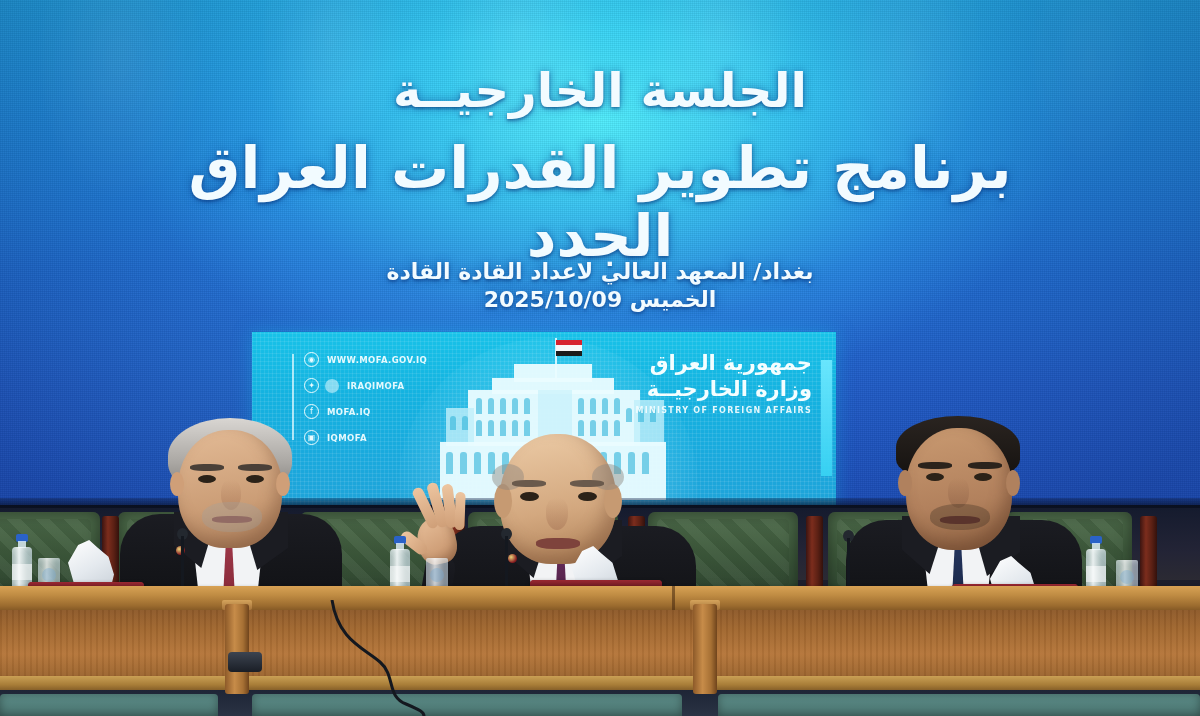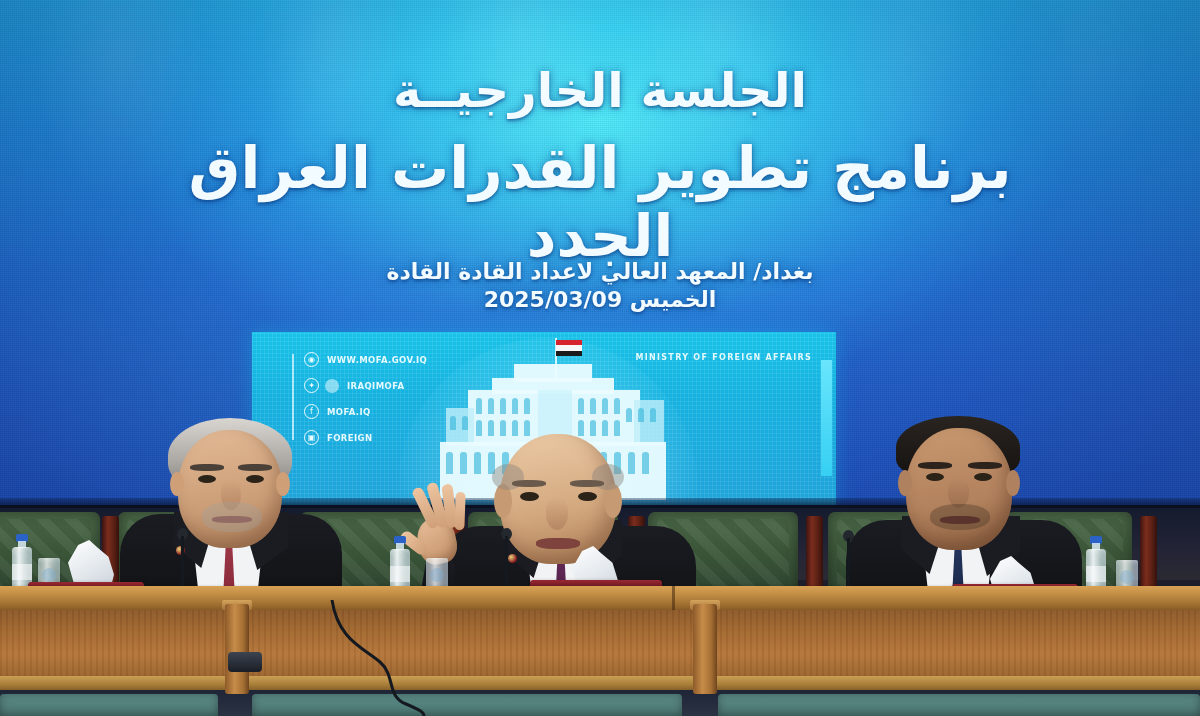--- a/index.html
+++ b/index.html
@@ -271,21 +271,21 @@
   <div class="screen">
     <div class="screen-mottle"></div>
     <div class="screen-weave"></div>
     <div class="screen-vignette"></div>
   </div>
 
   <div class="slide-text">
     <div class="slide-l1">الجلسة الخارجيــة</div>
     <div class="slide-l2">برنامج تطوير القدرات العراق الجدد</div>
     <div class="slide-l3">بغداد/ المعهد العالي لاعداد القادة القادة</div>
-    <div class="slide-l4">الخميس 2025/03/09</div>
+    <div class="slide-l4">الخميس 2025/10/09</div>
   </div>
 
   <div class="banner">
     <div class="banner-globe"></div>
     <div class="banner-grid"></div>
     <div class="banner-divider"></div>
     <div class="banner-accent"></div>
 
     <div class="bldg">
       <div class="flagpole"></div>
@@ -348,25 +348,27 @@
         <div class="sico">✦</div>
         <div class="sico2"></div>
         <div class="slabel">IRAQIMOFA</div>
       </div>
       <div class="srow">
         <div class="sico">f</div>
         <div class="slabel">MOFA.IQ</div>
       </div>
       <div class="srow">
         <div class="sico">▣</div>
-        <div class="slabel">FOREIGN</div>
+        <div class="slabel">IQMOFA</div>
       </div>
     </div>
 
     <div class="ministry">
+      <div class="m-ar1">جمهورية العراق</div>
+      <div class="m-ar2">وزارة الخارجيــة</div>
       <div class="m-en">MINISTRY OF FOREIGN AFFAIRS</div>
     </div>
   </div>
 
   <div class="screen-bottom-edge"></div>
 
   <div class="room-dark"></div>
   <div class="wallpanel"></div>
 
   <div class="chairs">

